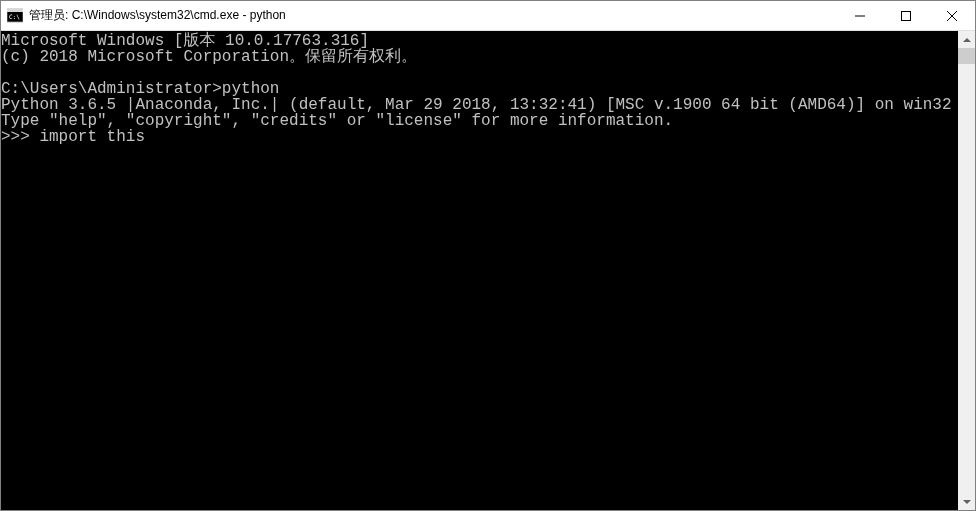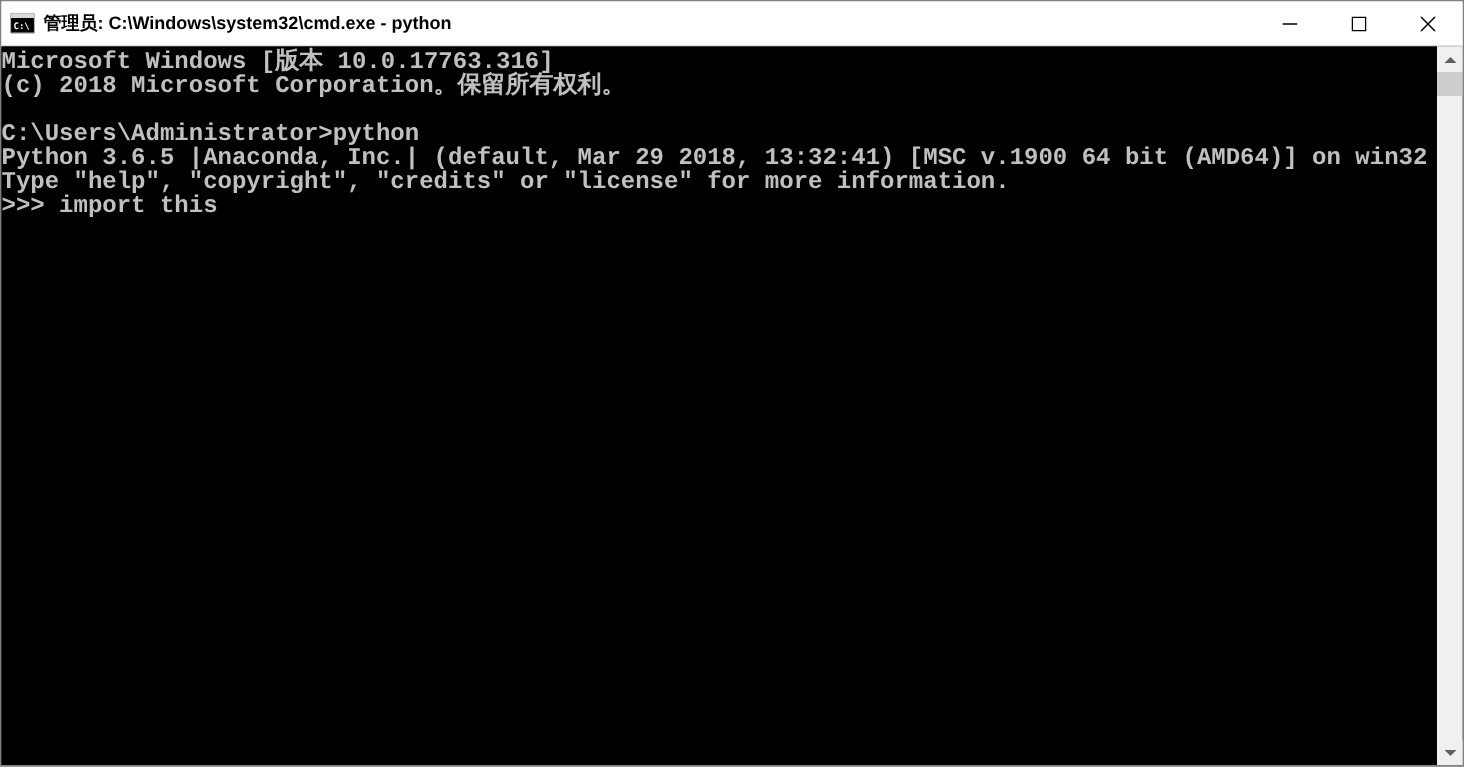--- a/index.html
+++ b/index.html
@@ -15,21 +15,20 @@
       overflow: hidden;
       position: relative;
     }
     .window {
       width: 976px;
       height: 511px;
       border: 1px solid #808080;
       display: flex;
       flex-direction: column;
       background: #fff;
-      font-weight: bold;
     }
     .titlebar {
       height: 30px;
       background: #ffffff;
       display: flex;
       align-items: center;
       border-bottom: 1px solid #e0e0e0;
       flex-shrink: 0;
     }
     .title-left {

